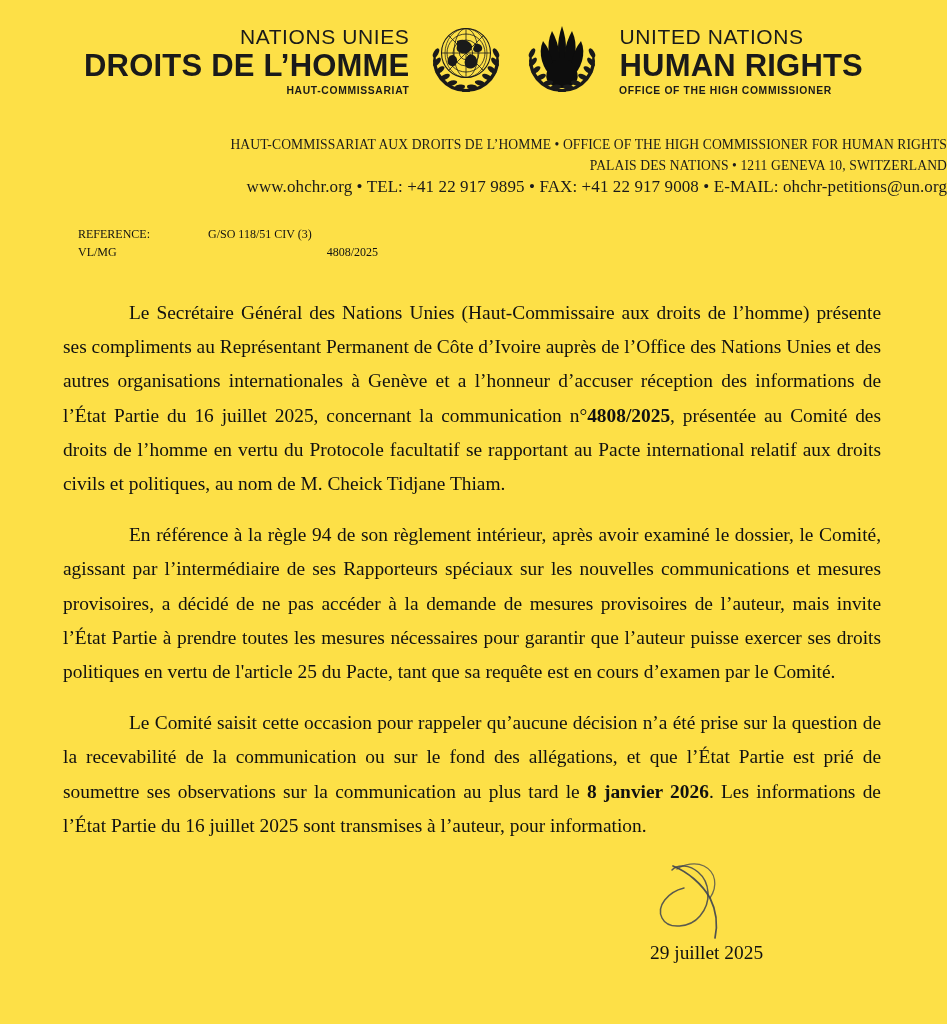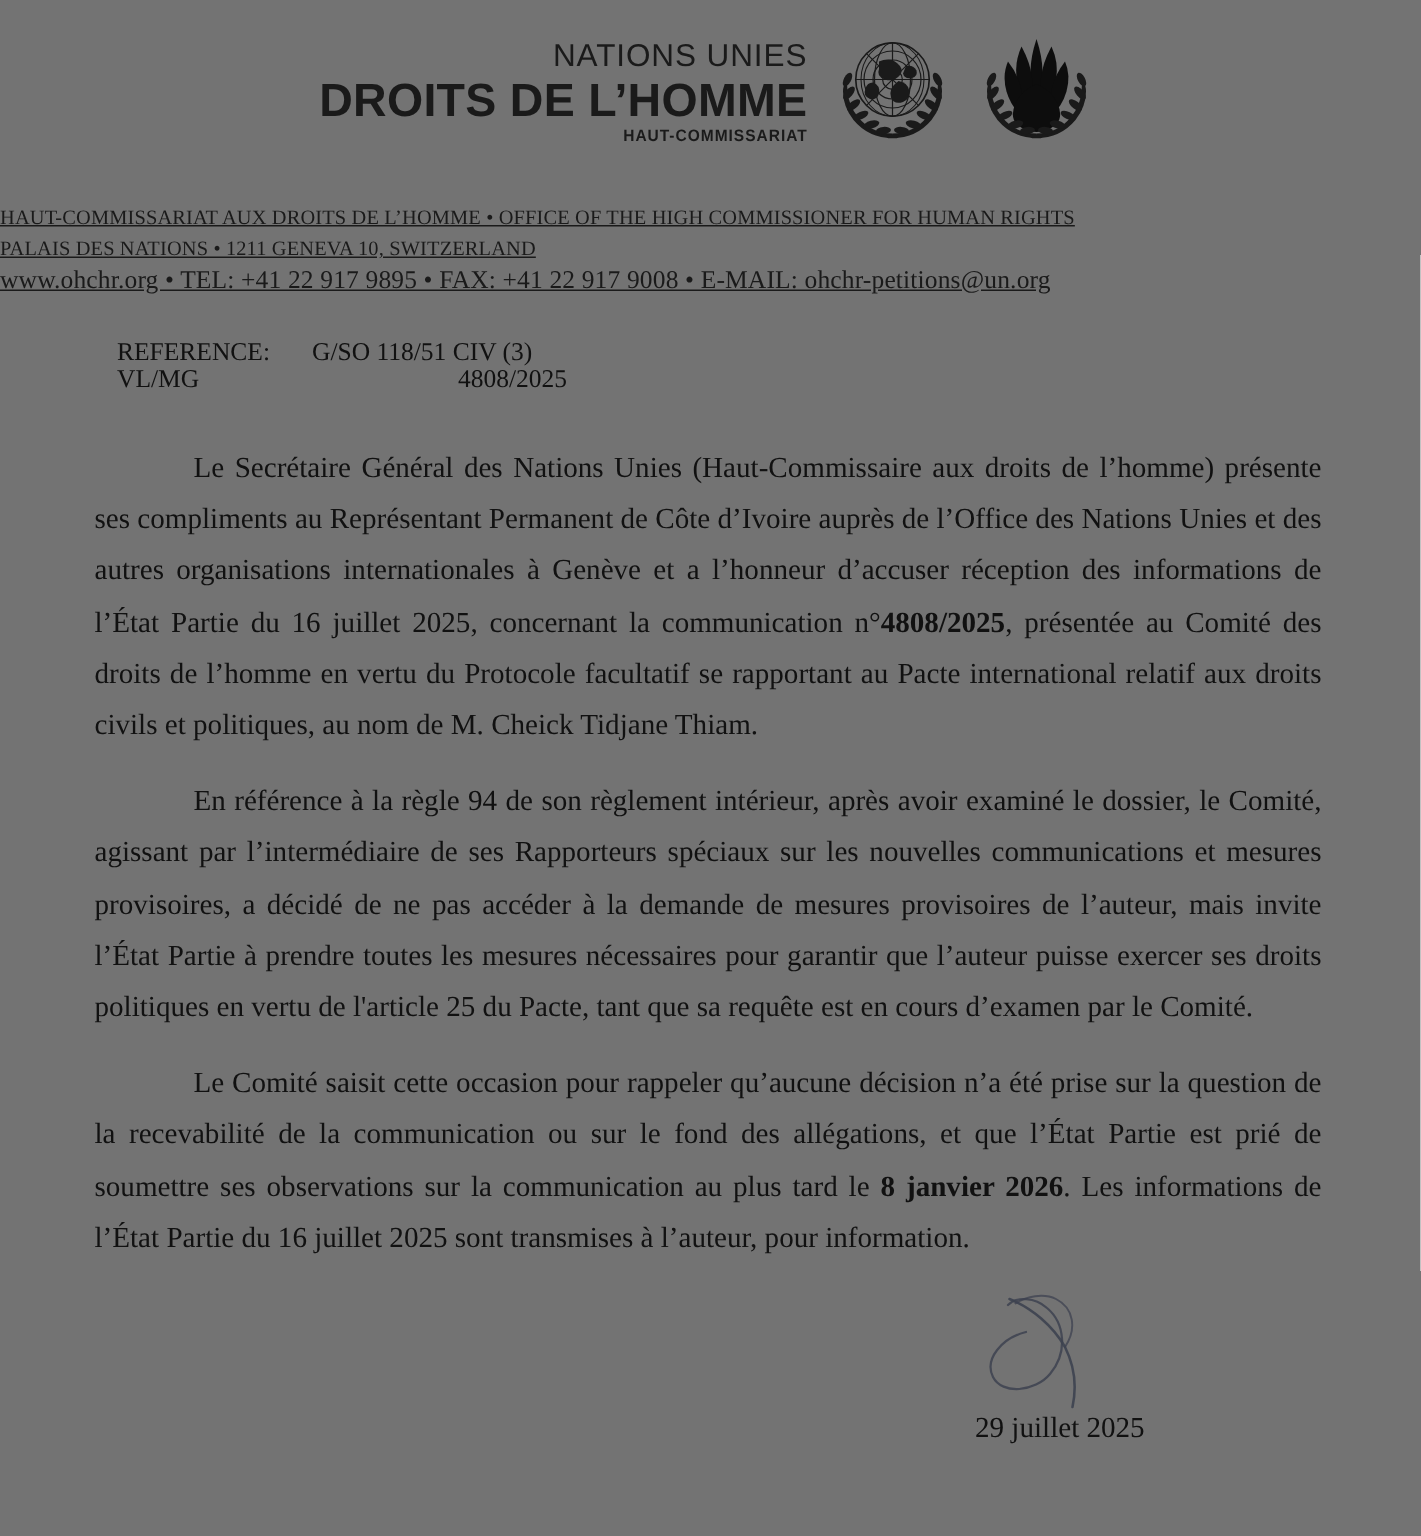--- a/index.html
+++ b/index.html
@@ -13,21 +13,21 @@
     position: relative;
     font-family: "Liberation Serif", "DejaVu Serif", serif;
     color: #111111;
     overflow: hidden;
   }
 
   .page {
     position: relative;
     width: 947px;
     height: 1024px;
-    background: #737373;
+    background: #fde047;
   }
 
   
   .letterhead {
     position: absolute;
     left: 0;
     top: 22px;
     width: 947px;
     display: flex;
     justify-content: center;
@@ -80,42 +80,41 @@
     align-items: center;
     gap: 10px;
   }
 
   
   .address {
     position: absolute;
     left: 0;
     top: 134px;
     width: 947px;
-    text-align: left;
+    text-align: right;
     font-family: "Liberation Serif", "DejaVu Serif", serif;
     color: #1a1a1a;
-    text-decoration: underline;
   }
   .addr-line {
     display: block;
     font-size: 13.5px;
     line-height: 21px;
     letter-spacing: 0.1px;
     white-space: nowrap;
   }
   .addr-line.l1 { font-size: 13.6px; }
   .addr-line.l2 { font-size: 13.6px; }
   .addr-line.l3 { font-size: 17px; }
 
   
   .refblock {
     position: absolute;
     left: 78px;
     top: 226px;
-    font-size: 17px;
+    font-size: 12px;
     line-height: 17.5px;
     color: #111;
     font-family: Liberation Serif, serif;
   }
   .ref-row {
     display: flex;
   }
   .ref-label {
     width: 130px;
     flex: 0 0 130px;
@@ -256,20 +255,25 @@
               <ellipse cx="57" cy="61" rx="5.3" ry="2.5" transform="rotate(14 57 61)"></ellipse>
               <ellipse cx="49" cy="65" rx="5" ry="2.4" transform="rotate(6 49 65)"></ellipse>
             </g>
             <rect x="39" y="67.5" width="8" height="2.6" rx="1.2"></rect>
           </g>
         </svg>
       </span>
 
     </div>
 
+    <div class="logo-text-right">
+      <span class="lt-line1">UNITED NATIONS</span>
+      <span class="lt-line2">HUMAN RIGHTS</span>
+      <span class="lt-line3">OFFICE OF THE HIGH COMMISSIONER</span>
+    </div>
 
   </div>
 
   <div class="address">
     <span class="addr-line l1">HAUT-COMMISSARIAT AUX DROITS DE L’HOMME • OFFICE OF THE HIGH COMMISSIONER FOR HUMAN RIGHTS</span>
     <span class="addr-line l2">PALAIS DES NATIONS • 1211 GENEVA 10, SWITZERLAND</span>
     <span class="addr-line l3">www.ohchr.org • TEL: +41 22 917 9895 • FAX: +41 22 917 9008 • E-MAIL: ohchr-petitions@un.org</span>
   </div>
 
   <div class="refblock">

